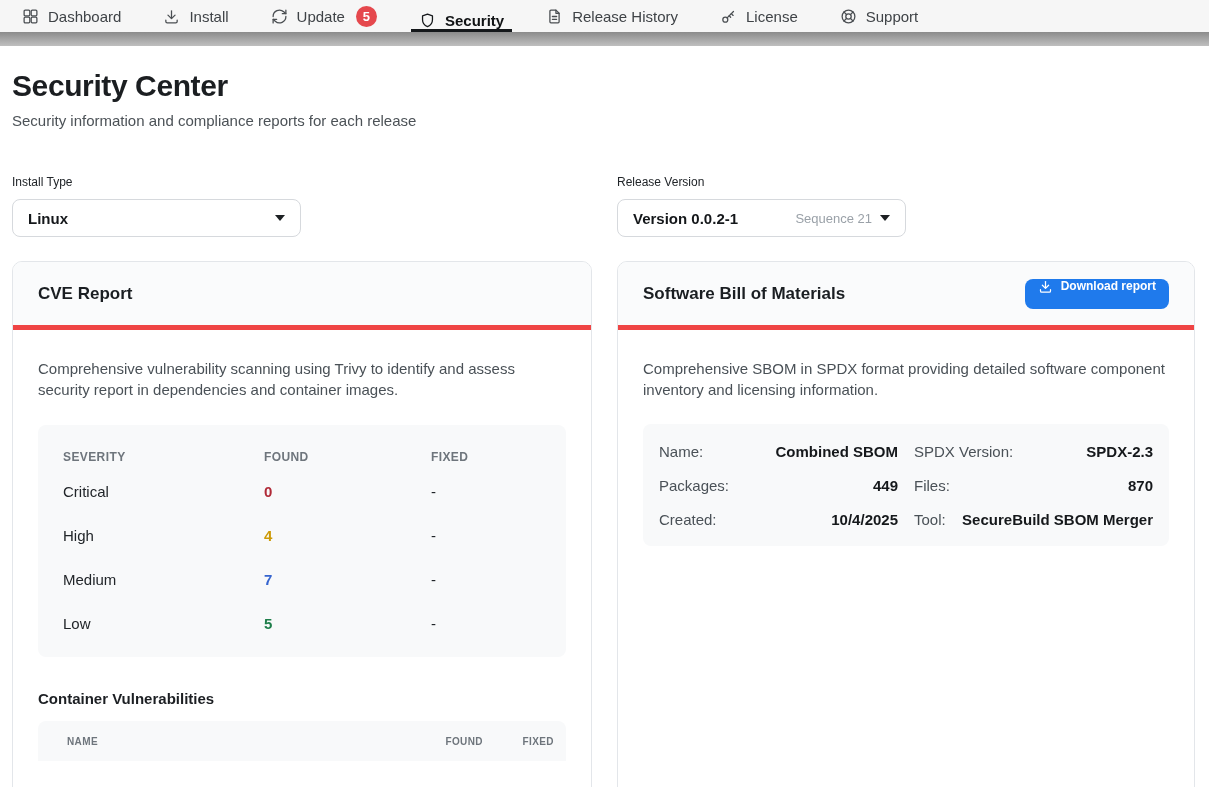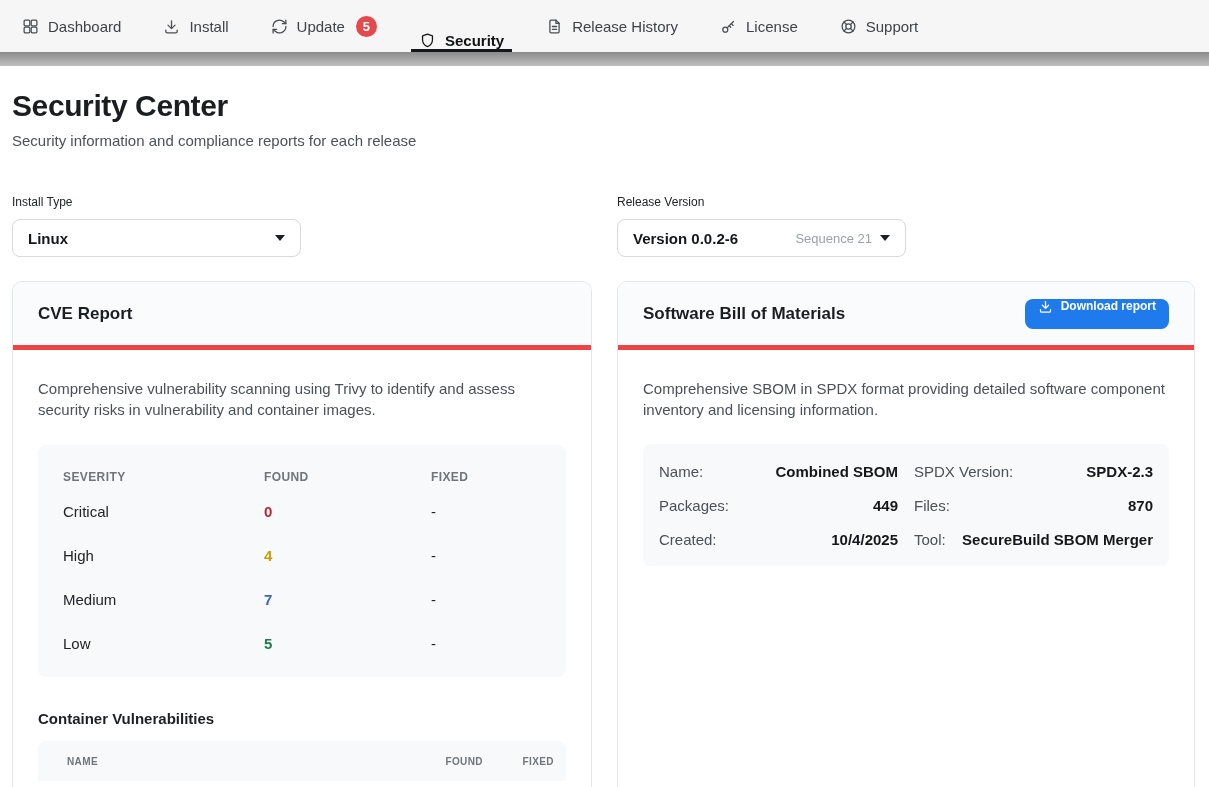--- a/index.html
+++ b/index.html
@@ -1,20 +1,20 @@
 <!DOCTYPE html>
 <html><head>
 <meta charset="utf-8">
 <style>
   * { margin:0; padding:0; box-sizing:border-box; }
   html,body { width:1209px; height:787px; overflow:hidden; background:#fff;
     font-family:"Liberation Sans", sans-serif; color:#212529; }
 
   
-  .navbar { height:52px; background:#f6f6f6; display:flex; align-items:stretch;
+  .navbar { height:32px; background:#f6f6f6; display:flex; align-items:stretch;
     padding:0 8px 0 14px; }
   .nav-item { display:flex; align-items:center; gap:9px; padding:0 8px;
     margin-right:26px; font-size:15px; font-weight:500; color:#3f4347;
     border-bottom:3px solid transparent; padding-top:3px; cursor:pointer; white-space:nowrap; }
   .nav-item .nicon { display:flex; align-items:center; color:#4a4e52; }
   .nav-item svg { width:17px; height:17px; fill:none; stroke:currentColor;
     stroke-width:1.8; stroke-linecap:round; stroke-linejoin:round; }
   .nav-item.active { color:#101214; font-weight:600; border-bottom-color:#15181b;align-items:flex-end; }
   .nav-item.active .nicon { color:#15181b; }
   .badge { display:inline-flex; align-items:center; justify-content:center;
@@ -182,35 +182,35 @@
     <div>
       <div class="filter-label">Install Type</div>
       <div class="select">
         <span class="sel-value">Linux</span>
         <span class="caret"></span>
       </div>
     </div>
     <div>
       <div class="filter-label">Release Version</div>
       <div class="select">
-        <span class="sel-value">Version 0.0.2-6</span>
+        <span class="sel-value">Version 0.0.2-1</span>
         <span class="sel-meta">Sequence 21</span>
         <span class="caret"></span>
       </div>
     </div>
   </section>
 
   <section class="cards">
 
     <div class="card">
       <div class="card-header">
         <span class="card-title">CVE Report</span>
       </div>
       <div class="card-body">
-        <p class="card-desc">Comprehensive vulnerability scanning using Trivy to identify and assess security risks in vulnerability and container images.</p>
+        <p class="card-desc">Comprehensive vulnerability scanning using Trivy to identify and assess security report in dependencies and container images.</p>
 
         <div class="sev-table">
           <div class="sev-row sev-head">
             <span>SEVERITY</span>
             <span>FOUND</span>
             <span>FIXED</span>
           </div>
           <div class="sev-row sev-data">
             <span class="sev-name">Critical</span>
             <span class="sev-found" style="color: rgb(176, 42, 55);">0</span>

